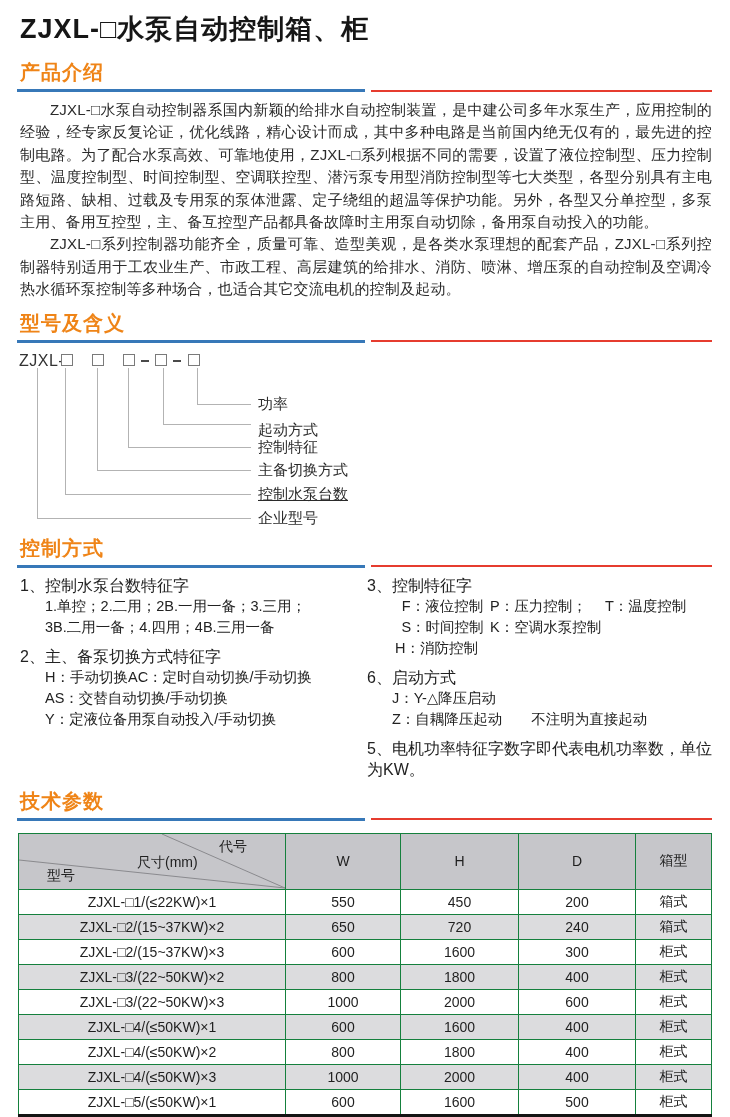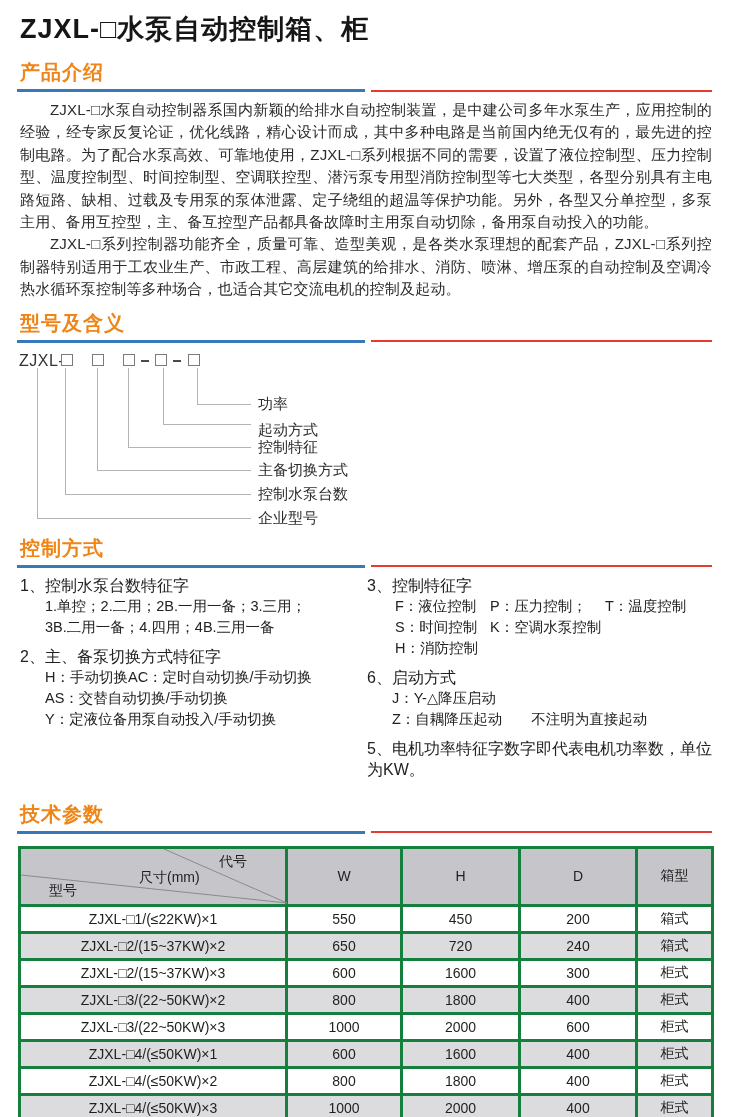--- a/index.html
+++ b/index.html
@@ -44,31 +44,31 @@
 
   
   .control-cols{display:flex;margin:7px 18px 0 20px;}
   .ctl-left{width:347px;flex:0 0 347px;}
   .ctl-right{flex:1;}
   .ctl-item{margin-top:0;}
   .ctl-item + .ctl-item{margin-top:8px;}
   .ctl-title{font-size:16px;line-height:21px;color:#222;}
   .ctl-line{font-size:14.5px;line-height:21px;color:#222;padding-left:25px;}
   .ctl-grid{font-size:14.5px;line-height:21px;color:#222;padding-left:28px;display:flex;}
-  .ctl-grid .g0{width:95px;flex:0 0 95px;}
+  .ctl-grid .g0{width:95px;flex:0 0 95px;text-align:center;}
   .ctl-grid .g1{width:115px;flex:0 0 115px;}
   .ctl-grid .g2{flex:1;}
 
   
   .specs-table{
     margin:12px 0 0 18px;width:693px;border-collapse:collapse;table-layout:fixed;
     border:1px solid #8f8f93;border-bottom:3px solid #141414;
   }
   .specs-table th,.specs-table td{
-    border:3px solid #15803d;font-weight:normal;text-align:center;
+    border:1px solid #15803d;font-weight:normal;text-align:center;
     font-size:14px;color:#1f1f1f;padding:0;
   }
   .specs-table thead th{background:#c6c6ca;height:55px;}
   .specs-table td{height:24px;}
   .specs-table tbody tr.alt td{background:#dcdcde;}
   .corner-cell{position:relative;padding:0;}
   .corner-cell svg{position:absolute;left:0;top:0;display:block;}
   .corner-label{position:absolute;font-size:14px;color:#1f1f1f;white-space:nowrap;}
   .cl-top{right:38px;top:4px;}
   .cl-mid{left:118px;top:20px;}
@@ -114,21 +114,21 @@
       <div class="dline" style="left: 163px; top: 72px; width: 88px; height: 1px;"></div>
       <div class="dlabel" style="top: 69px;">起动方式</div>
       <div class="dline" style="left: 128px; top: 16px; width: 1px; height: 79px;"></div>
       <div class="dline" style="left: 128px; top: 95px; width: 123px; height: 1px;"></div>
       <div class="dlabel" style="top: 86px;">控制特征</div>
       <div class="dline" style="left: 97px; top: 16px; width: 1px; height: 102px;"></div>
       <div class="dline" style="left: 97px; top: 118px; width: 154px; height: 1px;"></div>
       <div class="dlabel" style="top: 109px;">主备切换方式</div>
       <div class="dline" style="left: 65px; top: 16px; width: 1px; height: 126px;"></div>
       <div class="dline" style="left: 65px; top: 142px; width: 186px; height: 1px;"></div>
-      <div class="dlabel" style="top: 133px;">控制水泵台数</div>
+      <div class="dlabel" style="top: 133px; text-decoration: underline;">控制水泵台数</div>
       <div class="dline" style="left: 37px; top: 16px; width: 1px; height: 150px;"></div>
       <div class="dline" style="left: 37px; top: 166px; width: 214px; height: 1px;"></div>
       <div class="dlabel" style="top: 157px;">企业型号</div>
     </div>
 
   <div class="sec-head" style="margin-top:6px">控制方式</div>
   <div class="sec-rule">
     <div class="blue"></div>
     <div class="gap"></div>
     <div class="red"></div>
@@ -169,21 +169,21 @@
           <div class="ctl-title">6、启动方式</div>
           <div class="ctl-line">J：Y-△降压启动</div>
           <div class="ctl-line">Z：自耦降压起动　　不注明为直接起动</div>
         </div>
         <div class="ctl-item">
           <div class="ctl-title">5、电机功率特征字数字即代表电机功率数，单位为KW。</div>
         </div>
       </div>
   </div>
 
-  <div class="sec-head" style="margin-top:22px">技术参数</div>
+  <div class="sec-head" style="margin-top:9px">技术参数</div>
   <div class="sec-rule">
     <div class="blue"></div>
     <div class="gap"></div>
     <div class="red"></div>
   </div>
 
   <table class="specs-table">
     <colgroup>
       <col style="width:267px">
         <col style="width:115px">

